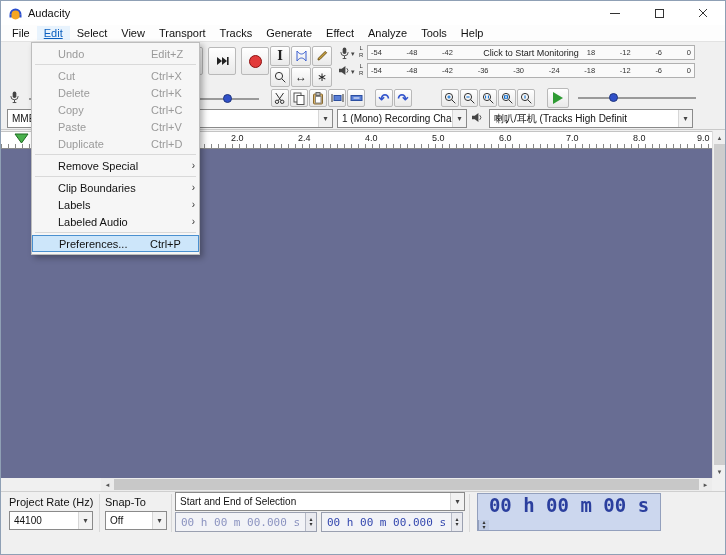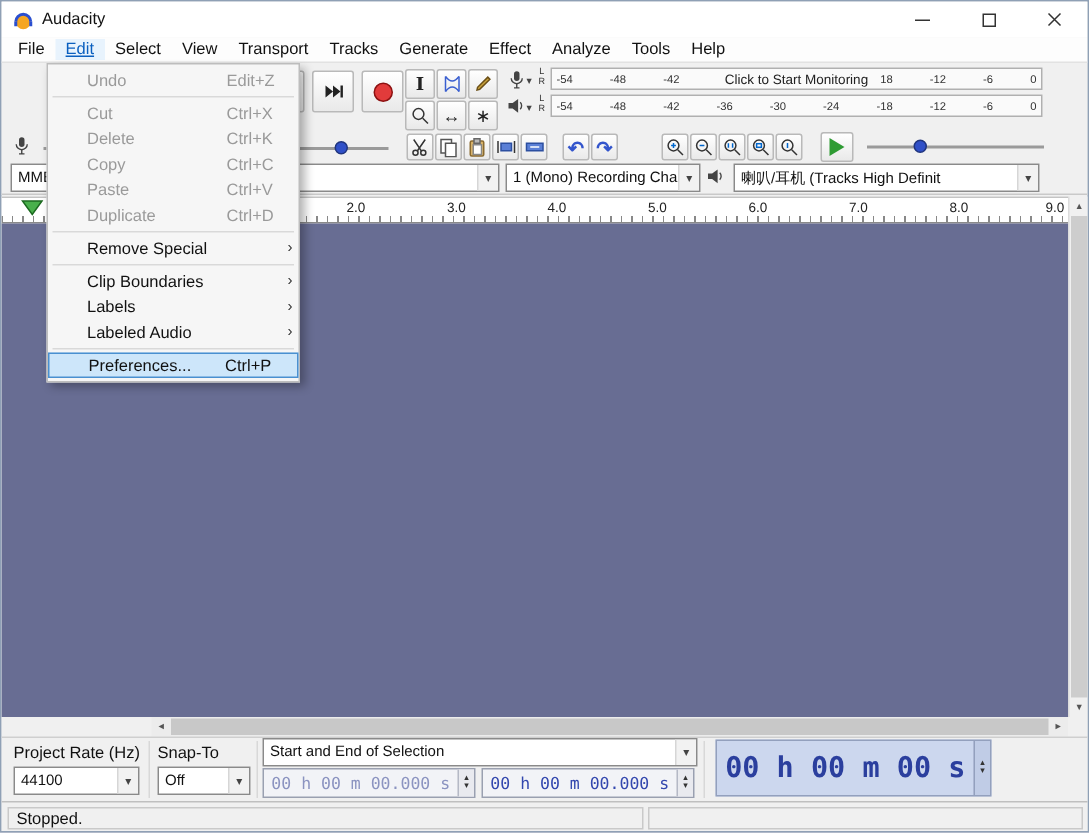--- a/index.html
+++ b/index.html
@@ -83,21 +83,21 @@
   .vsep { position:absolute; width:1px; background:#d8d8d8; }
   .timebox { position:absolute; height:20px; border:1px solid #9aa0b0; background:#f2f3f7;
              display:flex; align-items:center; }
   .tval { flex:1; text-align:center; font-family:"DejaVu Sans Mono", monospace; font-size:11px; }
   .t-light { color:#8b93c0; }
   .t-blue { color:#3347ae; }
   .spin { width:11px; align-self:stretch; border-left:1px solid #b5b9c6; display:flex;
           flex-direction:column; align-items:center; justify-content:center; font-size:6px;
           line-height:5px; color:#333; background:#e9eaef; }
   .audiopos { position:absolute; left:476px; top:492px; width:184px; height:38px;
-              background:#ccd7ee; border:1px solid #93a0bd; display:flex; align-items:center; }
+              background:#ccd7ee; border:1px solid #93a0bd; display:flex; align-items:center;flex-direction:column; }
   .apval { flex:1; text-align:center; font-family:"DejaVu Sans Mono", monospace; font-size:19px;
            font-weight:bold; color:#2b3f9e; white-space:nowrap; }
 
   
   .statusbar { position:absolute; left:0; top:533px; width:726px; height:22px; background:#f0f0f0;
                border-top:1px solid #bfbfbf; }
   .status-field { position:absolute; top:3px; height:15px; border:1px solid #c9c9c9;
                   padding:0 5px; font-size:11px; line-height:14px; background:#f0f0f0; }
 
   
@@ -359,21 +359,21 @@
         <path d="M1 4h3l4-3v10L4 8H1z" fill="#444"></path>
         <path d="M9.5 3.5a3.5 3.5 0 0 1 0 5" fill="none" stroke="#444"></path>
       </svg></span>
   <div class="combo" style="left:488px;top:108px;width:204px">
     <span class="cv">喇叭/耳机 (Tracks High Definit</span>
     <span class="ca">▾</span>
   </div>
 
   <div class="ruler">
     <span class="rl" style="left:230px">2.0</span>
-    <span class="rl" style="left:297px">3.0</span>
+    <span class="rl" style="left:297px">2.4</span>
     <span class="rl" style="left:364px">4.0</span>
     <span class="rl" style="left:431px">5.0</span>
     <span class="rl" style="left:498px">6.0</span>
     <span class="rl" style="left:565px">7.0</span>
     <span class="rl" style="left:632px">8.0</span>
     <span class="rl" style="left:696px">9.0</span>
   </div>
   <span class="marker"><svg width="15" height="11">
         <polygon points="1,1 14,1 7.5,10" fill="#49b04c" stroke="#1c6a20"></polygon>
       </svg></span>
@@ -428,24 +428,20 @@
       </span>
   </div>
   <div class="audiopos">
     <span class="apval">00 h 00 m 00 s</span>
     <span class="spin" style="background:#c0cce6;border-left:1px solid #93a0bd">
         <span>▴</span>
         <span>▾</span>
       </span>
   </div>
 
-  <div class="statusbar">
-    <span class="status-field" style="left:4px;width:424px">Stopped.</span>
-    <span class="status-field" style="left:431px;width:290px"></span>
-  </div>
 
   <div class="menu">
     <div class="mi dis">
         <span class="mi-l">Undo</span>
         <span class="mi-s">Edit+Z</span>
       </div>
     <div class="msep"></div>
     <div class="mi dis">
         <span class="mi-l">Cut</span>
         <span class="mi-s">Ctrl+X</span>

